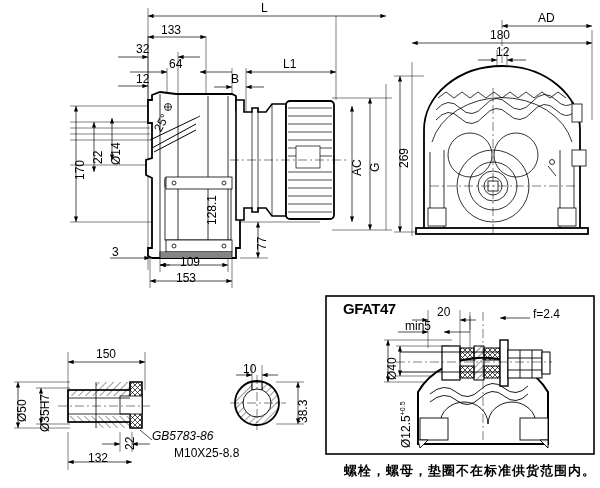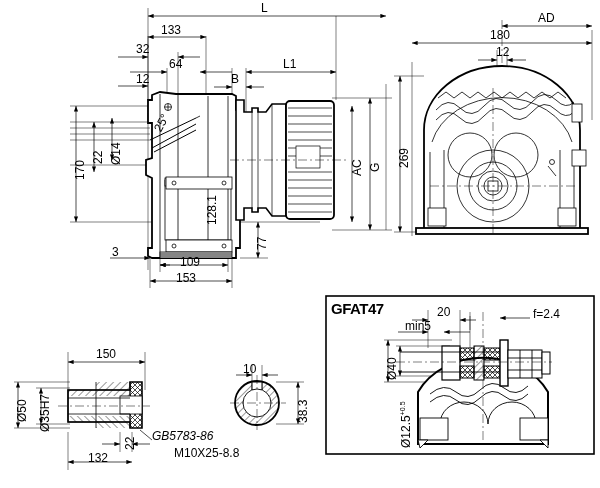--- a/index.html
+++ b/index.html
@@ -2,21 +2,21 @@
 <html><head>
 <meta charset="utf-8">
 <style>
   html,body{margin:0;padding:0;background:#ffffff;}
   body{font-family:"Liberation Sans",sans-serif;}
   #sheet{position:relative;width:600px;height:488px;background:#fff;overflow:hidden;}
   #sheet svg{position:absolute;left:0;top:0;}
   .lbl{position:absolute;font-family:"Liberation Sans",sans-serif;font-size:12px;color:#000;
        white-space:nowrap;line-height:1;letter-spacing:0px;}
   .lbl.v{transform-origin:0 0;transform:rotate(-90deg);}
-  .lbl.b{font-weight:bold;}
+  .lbl.b{font-weight:bold;margin-left:12px;}
   .cn{position:absolute;font-family:"DejaVu Sans",sans-serif;font-size:13px;color:#000;
       white-space:nowrap;font-weight:bold;letter-spacing:1px;}
   .sup{font-size:7px;vertical-align:super;}
 </style>
 </head>
 <body>
 
 <div id="sheet">
 
 <svg width="600" height="488" viewBox="0 0 600 488">
@@ -376,14 +376,15 @@
 <div class="lbl" style="left:243px;top:363px;">10</div>
 <div class="lbl v" style="left:297px;top:423px;">38.3</div>
 
 <div class="lbl b" style="left:331px;top:301px;font-size:15px;letter-spacing:-0.5px;">GFAT47</div>
 <div class="lbl" style="left:405px;top:320px;">min5</div>
 <div class="lbl" style="left:437px;top:306px;">20</div>
 <div class="lbl" style="left:533px;top:308px;">f=2.4</div>
 <div class="lbl v" style="left:386px;top:380px;">Ø40</div>
 <div class="lbl v" style="left:399px;top:448px;"><span>Ø12.5</span><span class="sup">+0.5</span></div>
 
+<div class="cn" style="left:344px;top:462px;">螺栓，螺母，垫圈不在标准供货范围内。</div>
 
 </div>
 
 </body></html>

